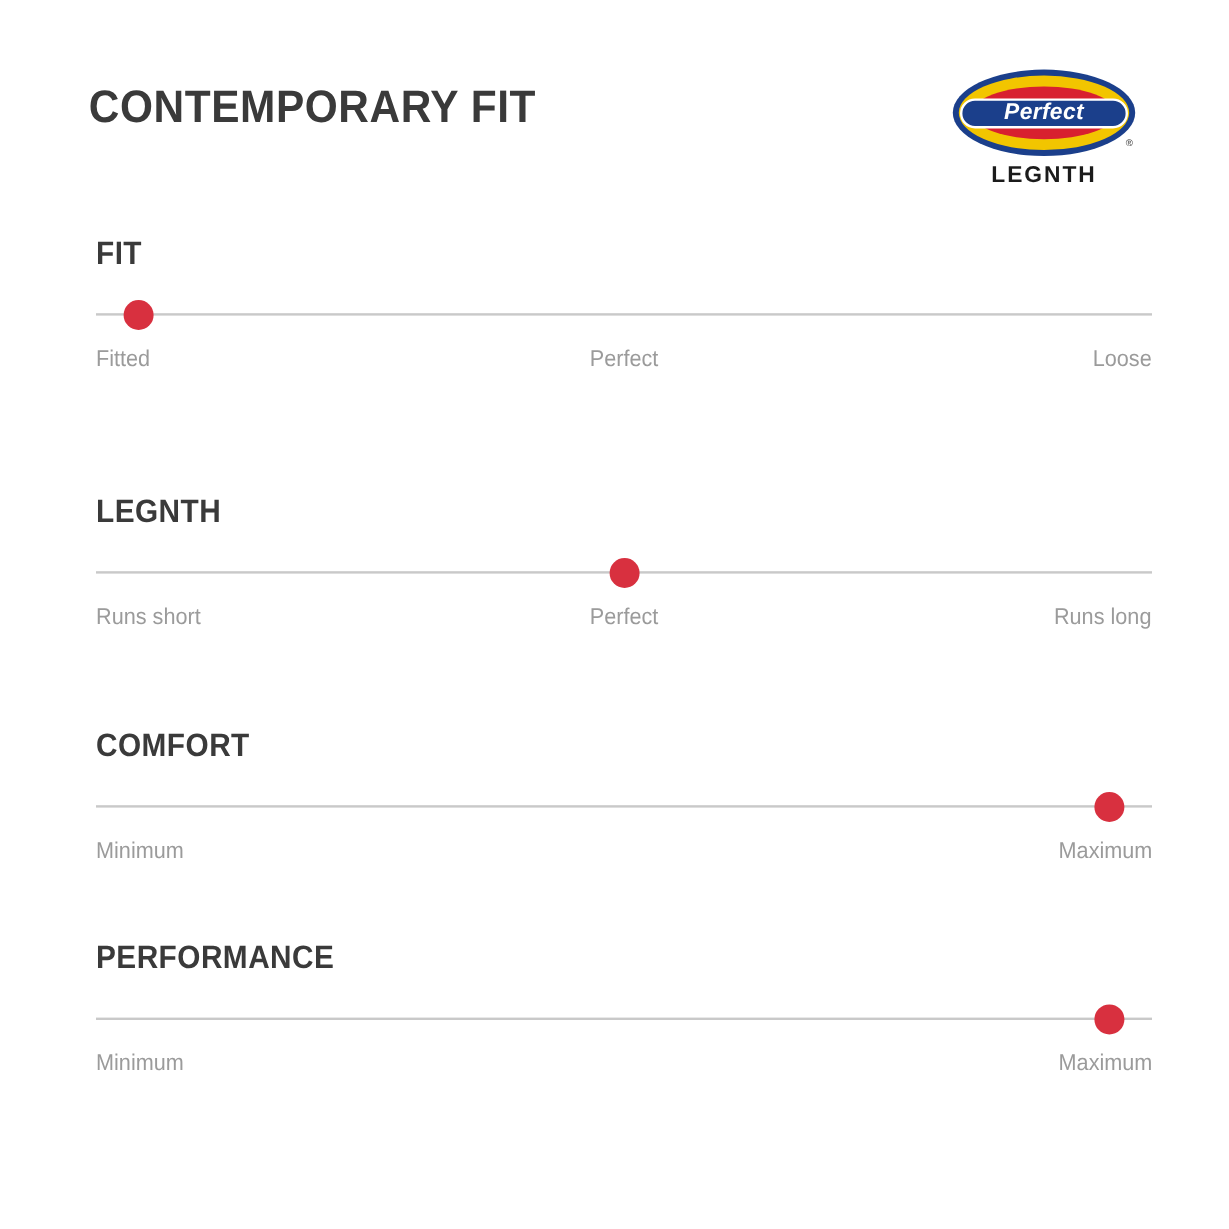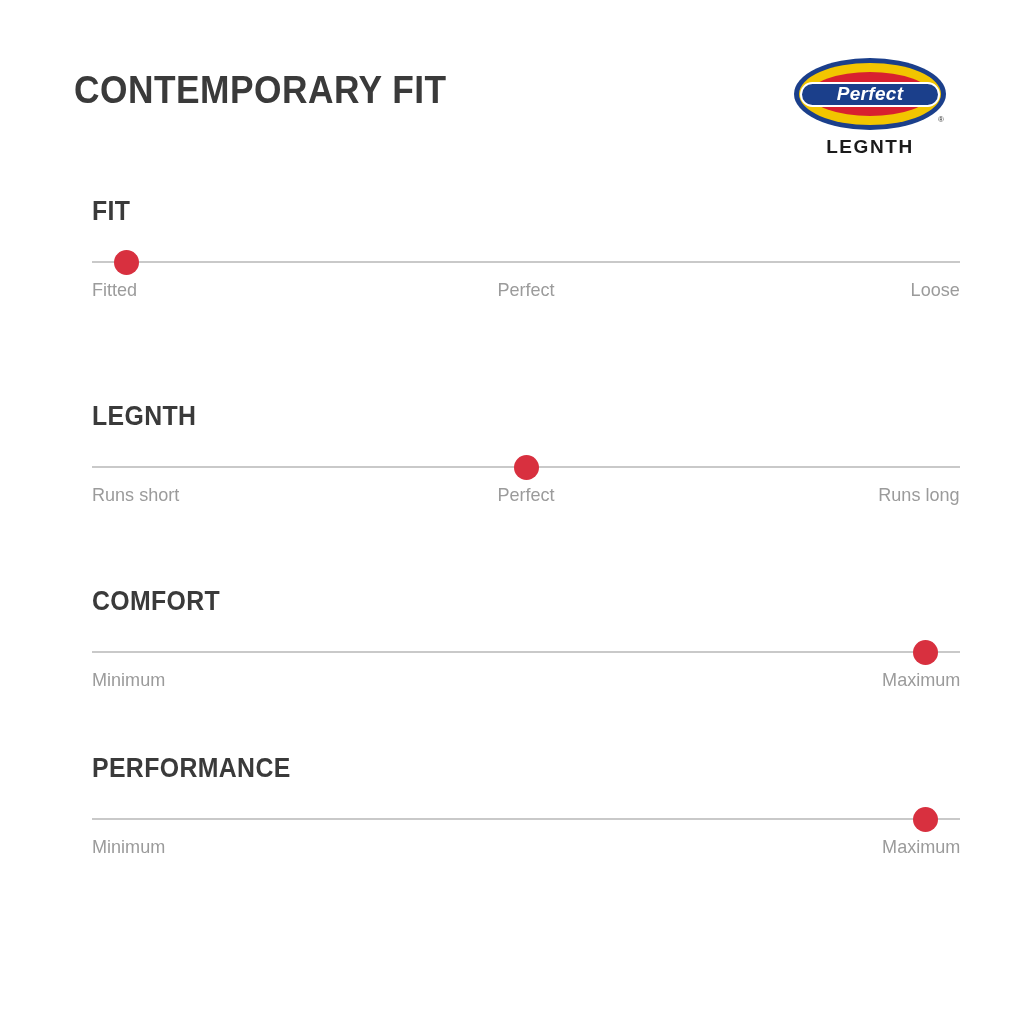--- a/index.html
+++ b/index.html
@@ -110,21 +110,21 @@
     font-size: 19px;
     font-weight: 700;
     letter-spacing: 1.6px;
     color: #1b1b1b;
   }
 
   
   .scales {
     position: absolute;
     top: 196px;
-    left: 92px;
+    left: 80px;
     right: 64px;
   }
   .scale {
     position: relative;
   }
   .scale-label {
     font-size: 27px;
     font-weight: 700;
     letter-spacing: 0.4px;
     color: #3a3a3a;
@@ -150,21 +150,21 @@
     top: 3px;
     width: 25px;
     height: 25px;
     margin-left: -12.5px;
     border-radius: 50%;
     background: #d8303f;
   }
   .ticks {
     position: relative;
     height: 26px;
-    margin-top: 2px;
+    margin-top: 12px;
   }
   .tick {
     position: absolute;
     top: 0;
     font-size: 19px;
     color: #9b9b9b;
     white-space: nowrap;
     transform: scaleX(0.95);
   }
   .tick.start { left: 0; transform-origin: left center; }

